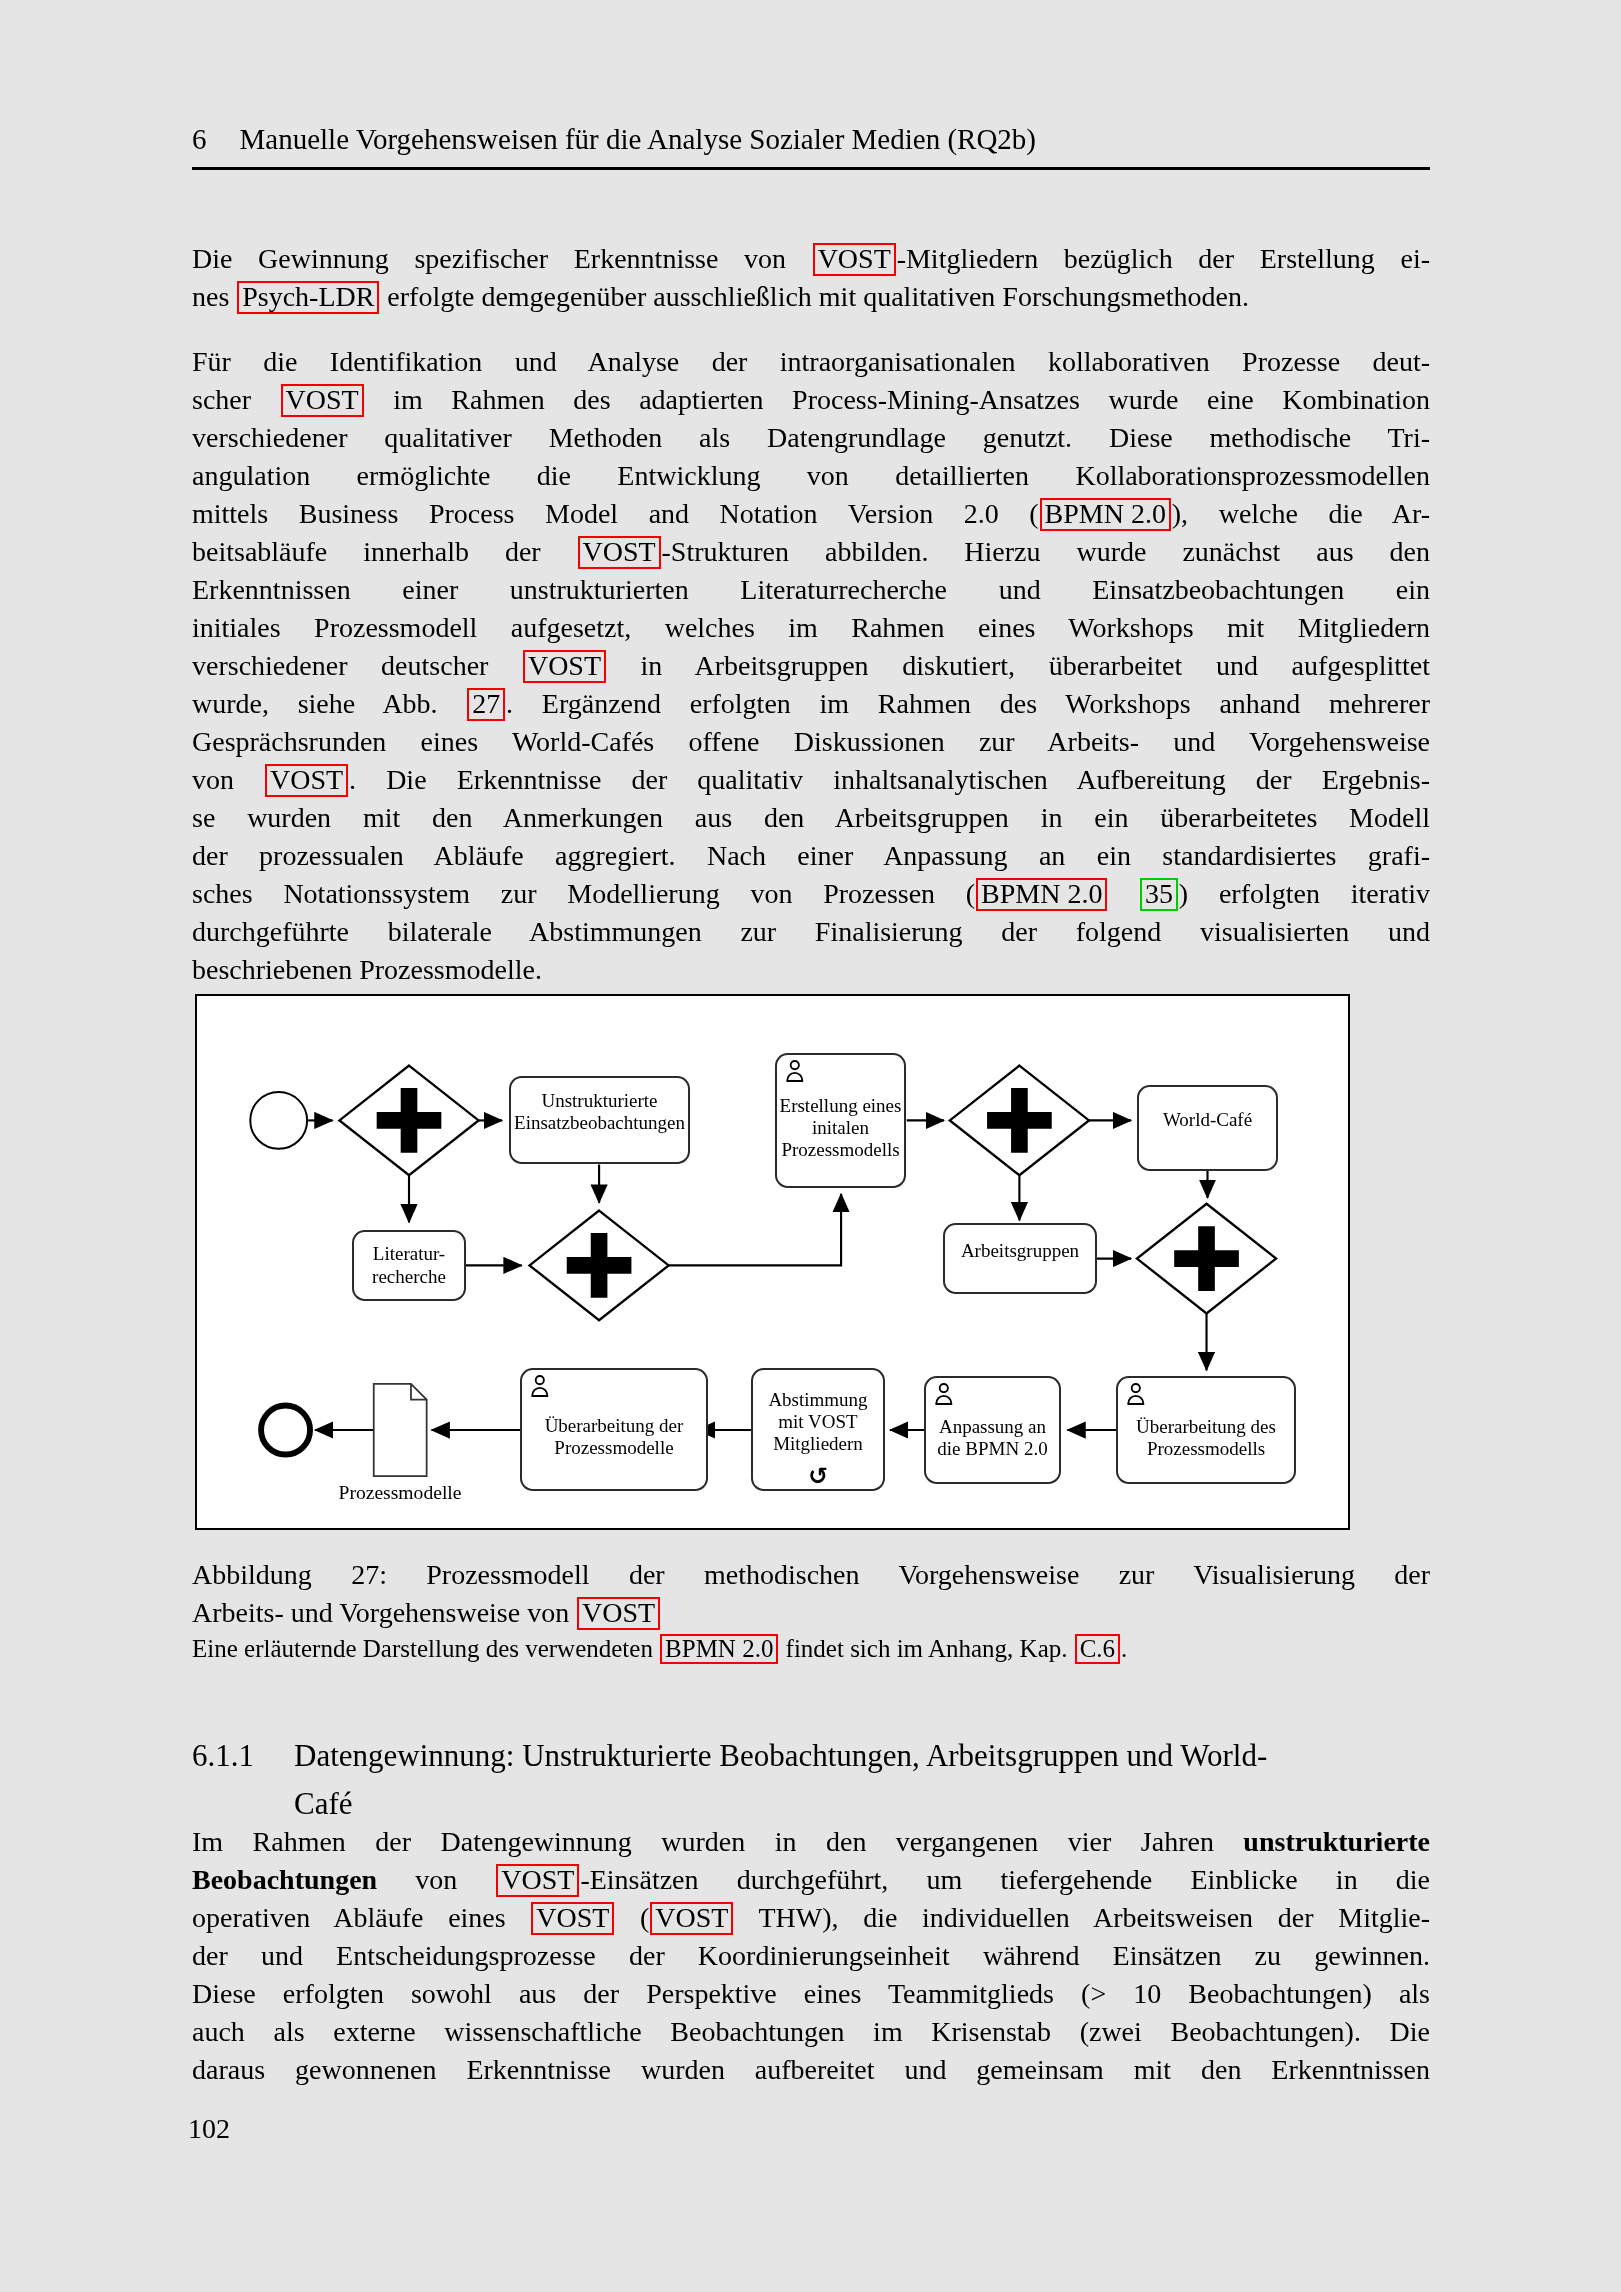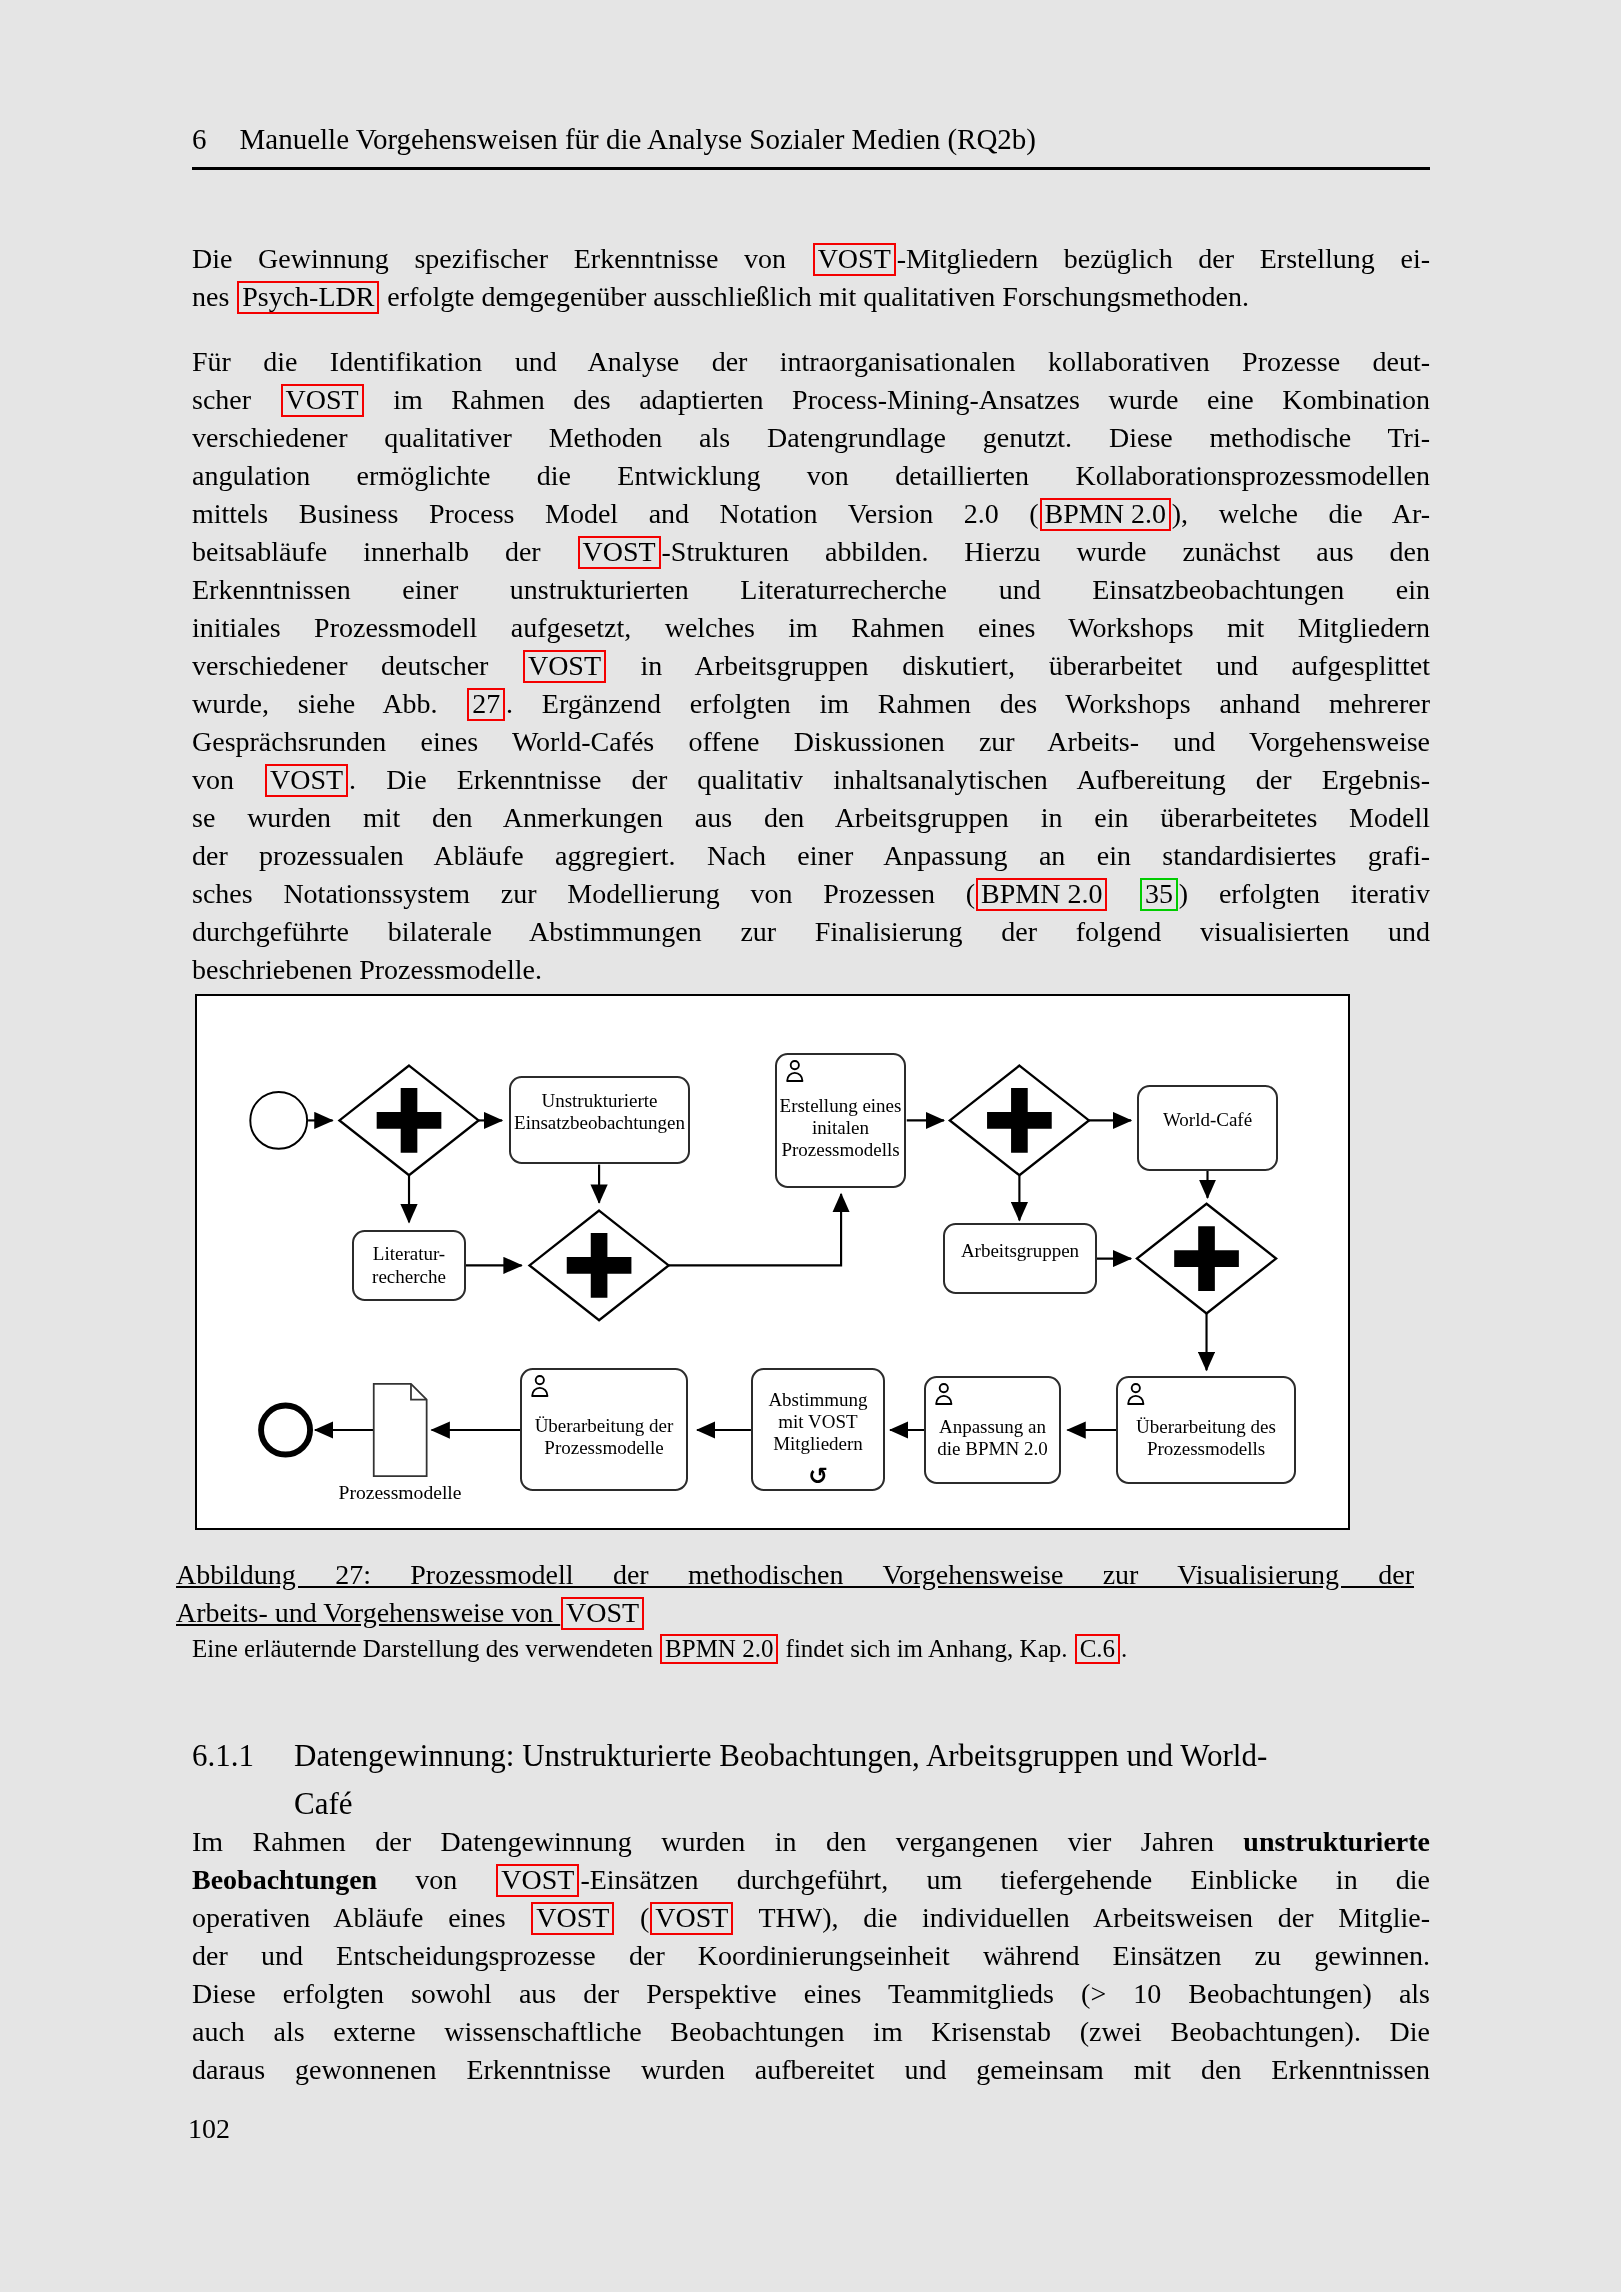--- a/index.html
+++ b/index.html
@@ -27,21 +27,21 @@
   .task .tlabel{display:block;}
   .ticon{position:absolute;left:7.8px;top:4.9px;}
   .tmark{position:absolute;bottom:6.9px;left:50%;transform:translateX(-50%);}
   .tmark .bar{width:16.7px;height:3.3px;background:#000;margin:2.2px auto;}
   .tloop{position:absolute;bottom:1px;left:50%;transform:translateX(-50%);
          font-family:"DejaVu Sans",sans-serif;font-size:23.5px;font-weight:bold;line-height:1;}
   .pad-top{padding-top:15.7px;}
   .pad-bot{padding-bottom:15.7px;}
   .doclabel{position:absolute;left:105px;top:486px;width:196px;text-align:center;font-size:19.6px;}
   
-  .caption{left:176px;top:1556px;width:1238px;font-size:28px;line-height:38px;text-decoration:underline;}
+  .caption{left:192px;top:1556px;width:1238px;font-size:28px;line-height:38px;}
   .capnote{left:192px;top:1633px;width:1238px;font-size:25px;line-height:32px;}
   
   .subsec-num{left:192px;top:1738px;font-size:31px;}
   .subsec-l1{left:294px;top:1738px;width:1137px;font-size:31px;}
   .subsec-l2{left:294px;top:1786px;font-size:31px;}
   
   .pagenum{left:188px;top:2113px;font-size:28px;}
 </style>
 </head>
 <body>
@@ -158,21 +158,21 @@
       <div class="task" style="left:155px;top:234px;width:114px;height:71px;">
         <span class="tlabel">Literatur-
 recherche</span>
       </div>
 
       <div class="task pad-bot" style="left:746px;top:227px;width:154px;height:71px;">
         <span class="tlabel">Arbeitsgruppen</span>
         <span class="tmark"><span class="bar"></span><span class="bar"></span><span class="bar"></span></span>
       </div>
 
-      <div class="task pad-top" style="left:323px;top:372px;width:168px;height:123px;">
+      <div class="task pad-top" style="left:323px;top:372px;width:188px;height:123px;">
         <svg class="ticon" width="19.6" height="22.5" viewBox="0 0 20 23">
           <circle cx="10" cy="5.2" r="4.2" fill="none" stroke="#000" stroke-width="1.9"></circle>
           <path d="M2.2,21.5 a7.8,8.4 0 0 1 15.6,0 z" fill="none" stroke="#000" stroke-width="1.9" stroke-linejoin="round"></path>
         </svg>
         <span class="tlabel">Überarbeitung der
 Prozessmodelle</span>
       </div>
 
       <div class="task pad-bot" style="left:554px;top:372px;width:134px;height:123px;">
         <span class="tlabel">Abstimmung

